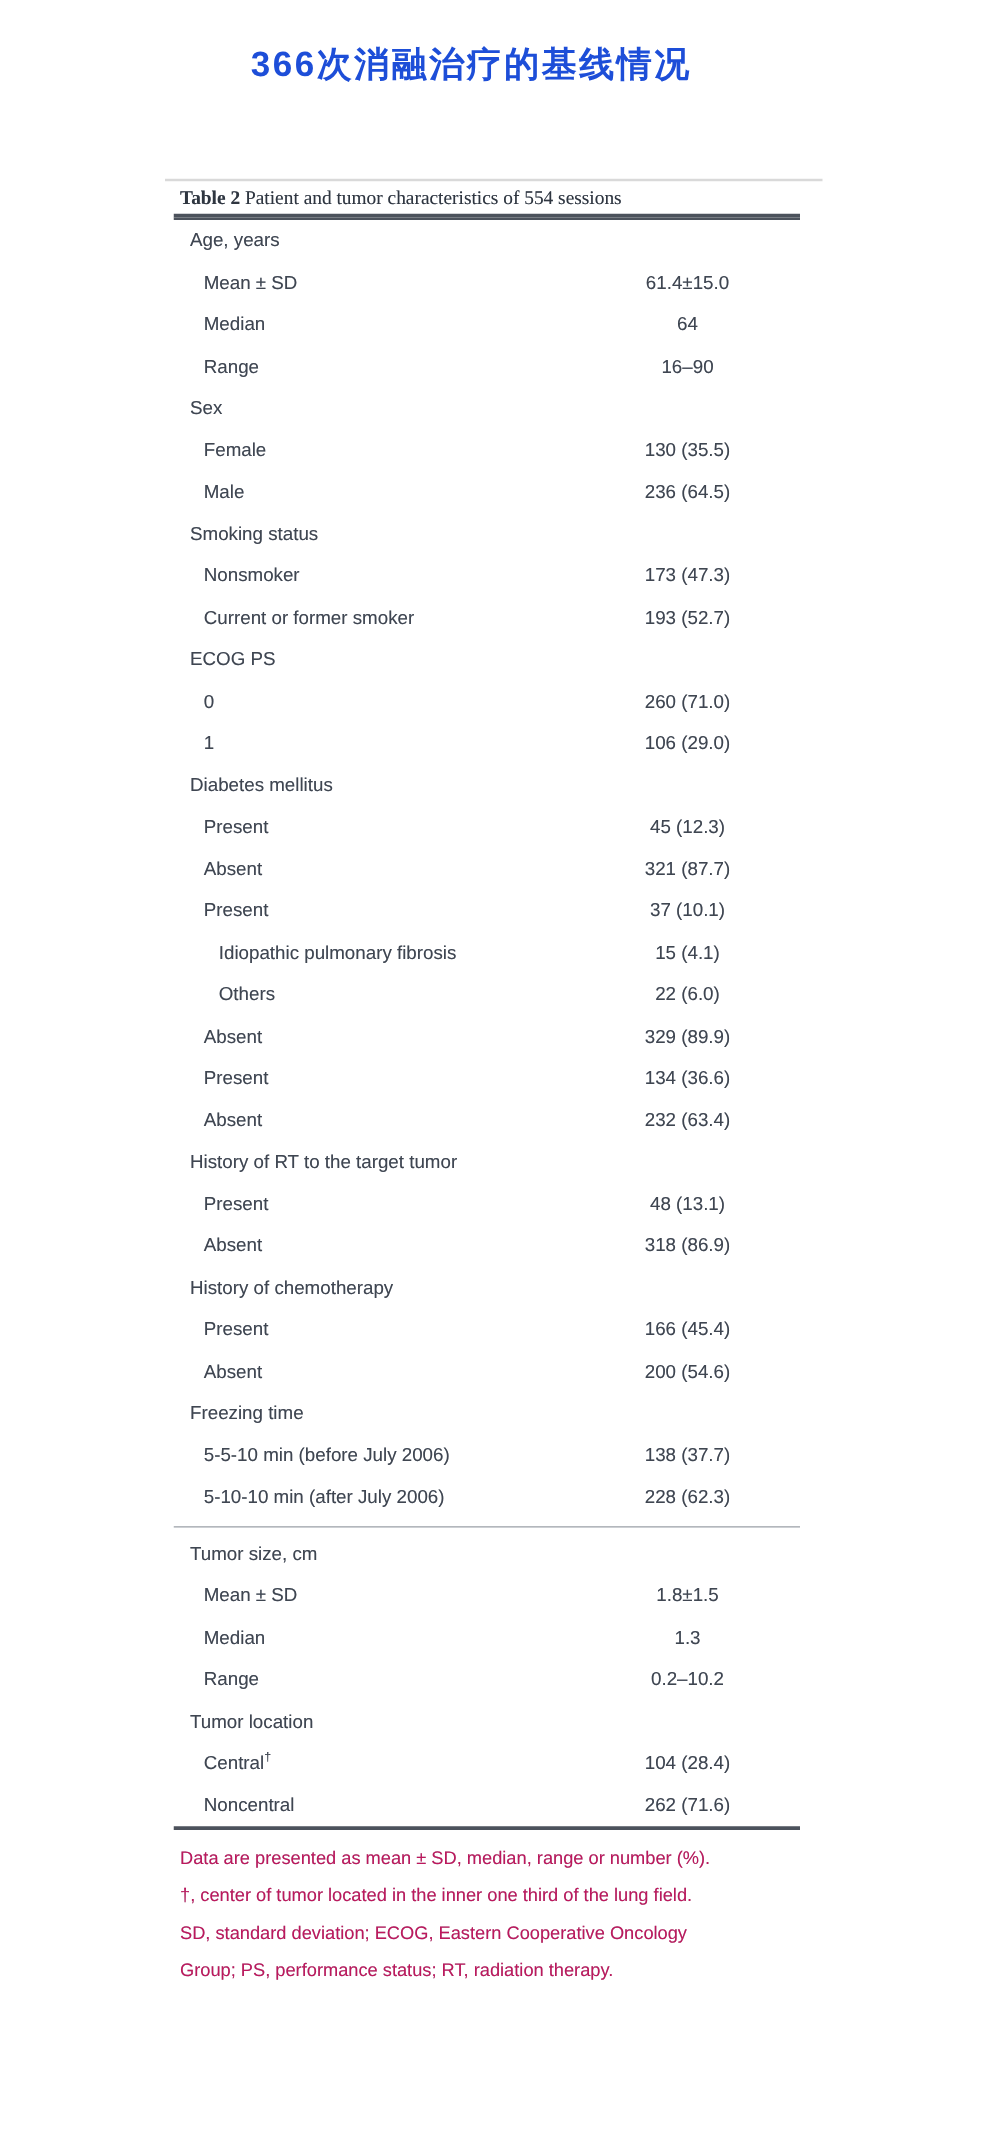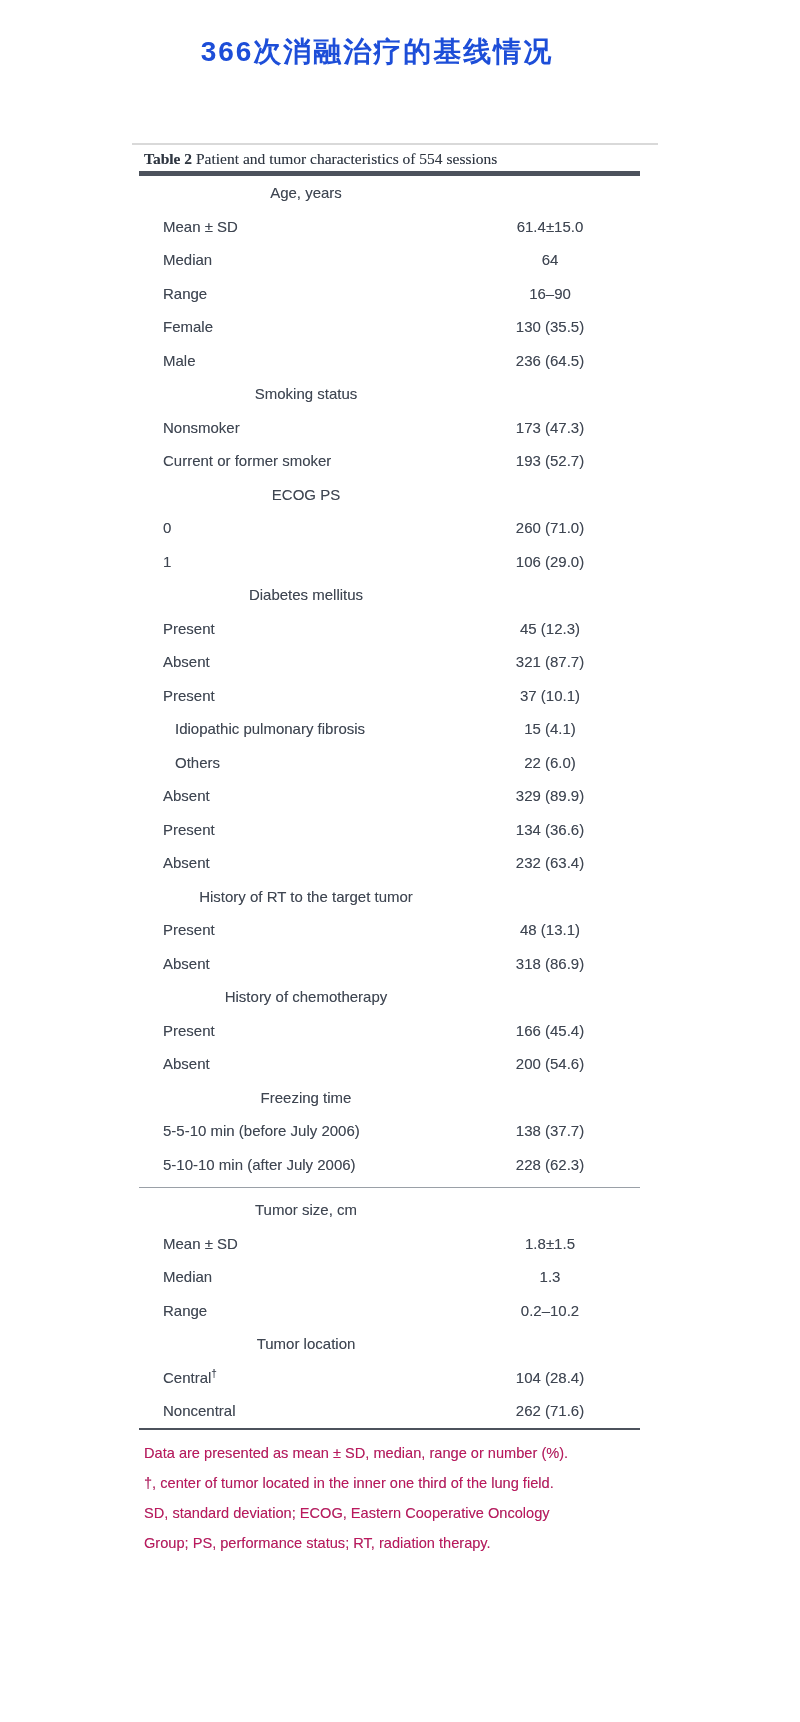--- a/index.html
+++ b/index.html
@@ -58,21 +58,21 @@
   }
   .trow {
     display: flex;
     align-items: center;
     height: 33.5px;
     font-size: 15px;
     text-shadow: 0 0 0.5px rgba(60,70,95,.4);
   }
   .trow.head { height: 32px; }
   .lbl { flex: 1; padding-left: 5px; }
-  .trow.indent-0 .lbl { padding-left: 13px; text-align: center; }
+  .trow.indent-0 .lbl { padding-left: 13px; }
   .trow.indent-1 .lbl { padding-left: 24px; }
   .trow.indent-2 .lbl { padding-left: 36px; }
   .val {
     width: 180px;
     text-align: center;
     white-space: nowrap;
   }
   sup.dag {
     font-size: 10px;
     line-height: 0;
@@ -115,20 +115,24 @@
             <span class="val">61.4±15.0</span>
           </div>
           <div class="trow indent-1">
             <span class="lbl">Median</span>
             <span class="val">64</span>
           </div>
           <div class="trow indent-1">
             <span class="lbl">Range</span>
             <span class="val">16–90</span>
           </div>
+          <div class="trow indent-0">
+            <span class="lbl">Sex</span>
+            <span class="val"></span>
+          </div>
           <div class="trow indent-1">
             <span class="lbl">Female</span>
             <span class="val">130 (35.5)</span>
           </div>
           <div class="trow indent-1">
             <span class="lbl">Male</span>
             <span class="val">236 (64.5)</span>
           </div>
           <div class="trow indent-0">
             <span class="lbl">Smoking status</span>

